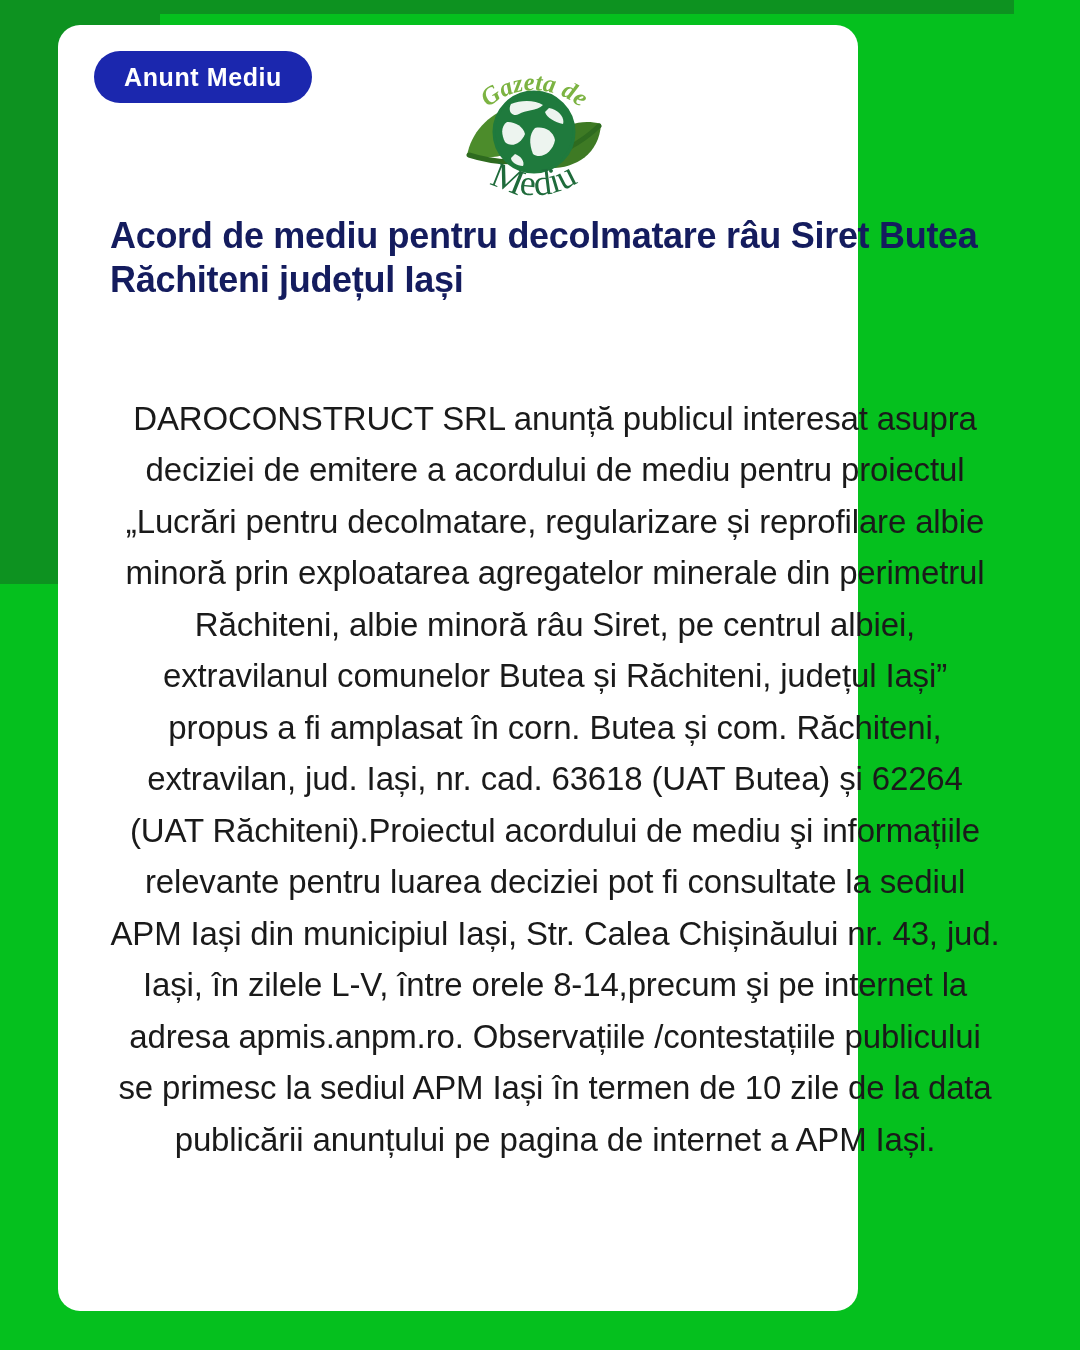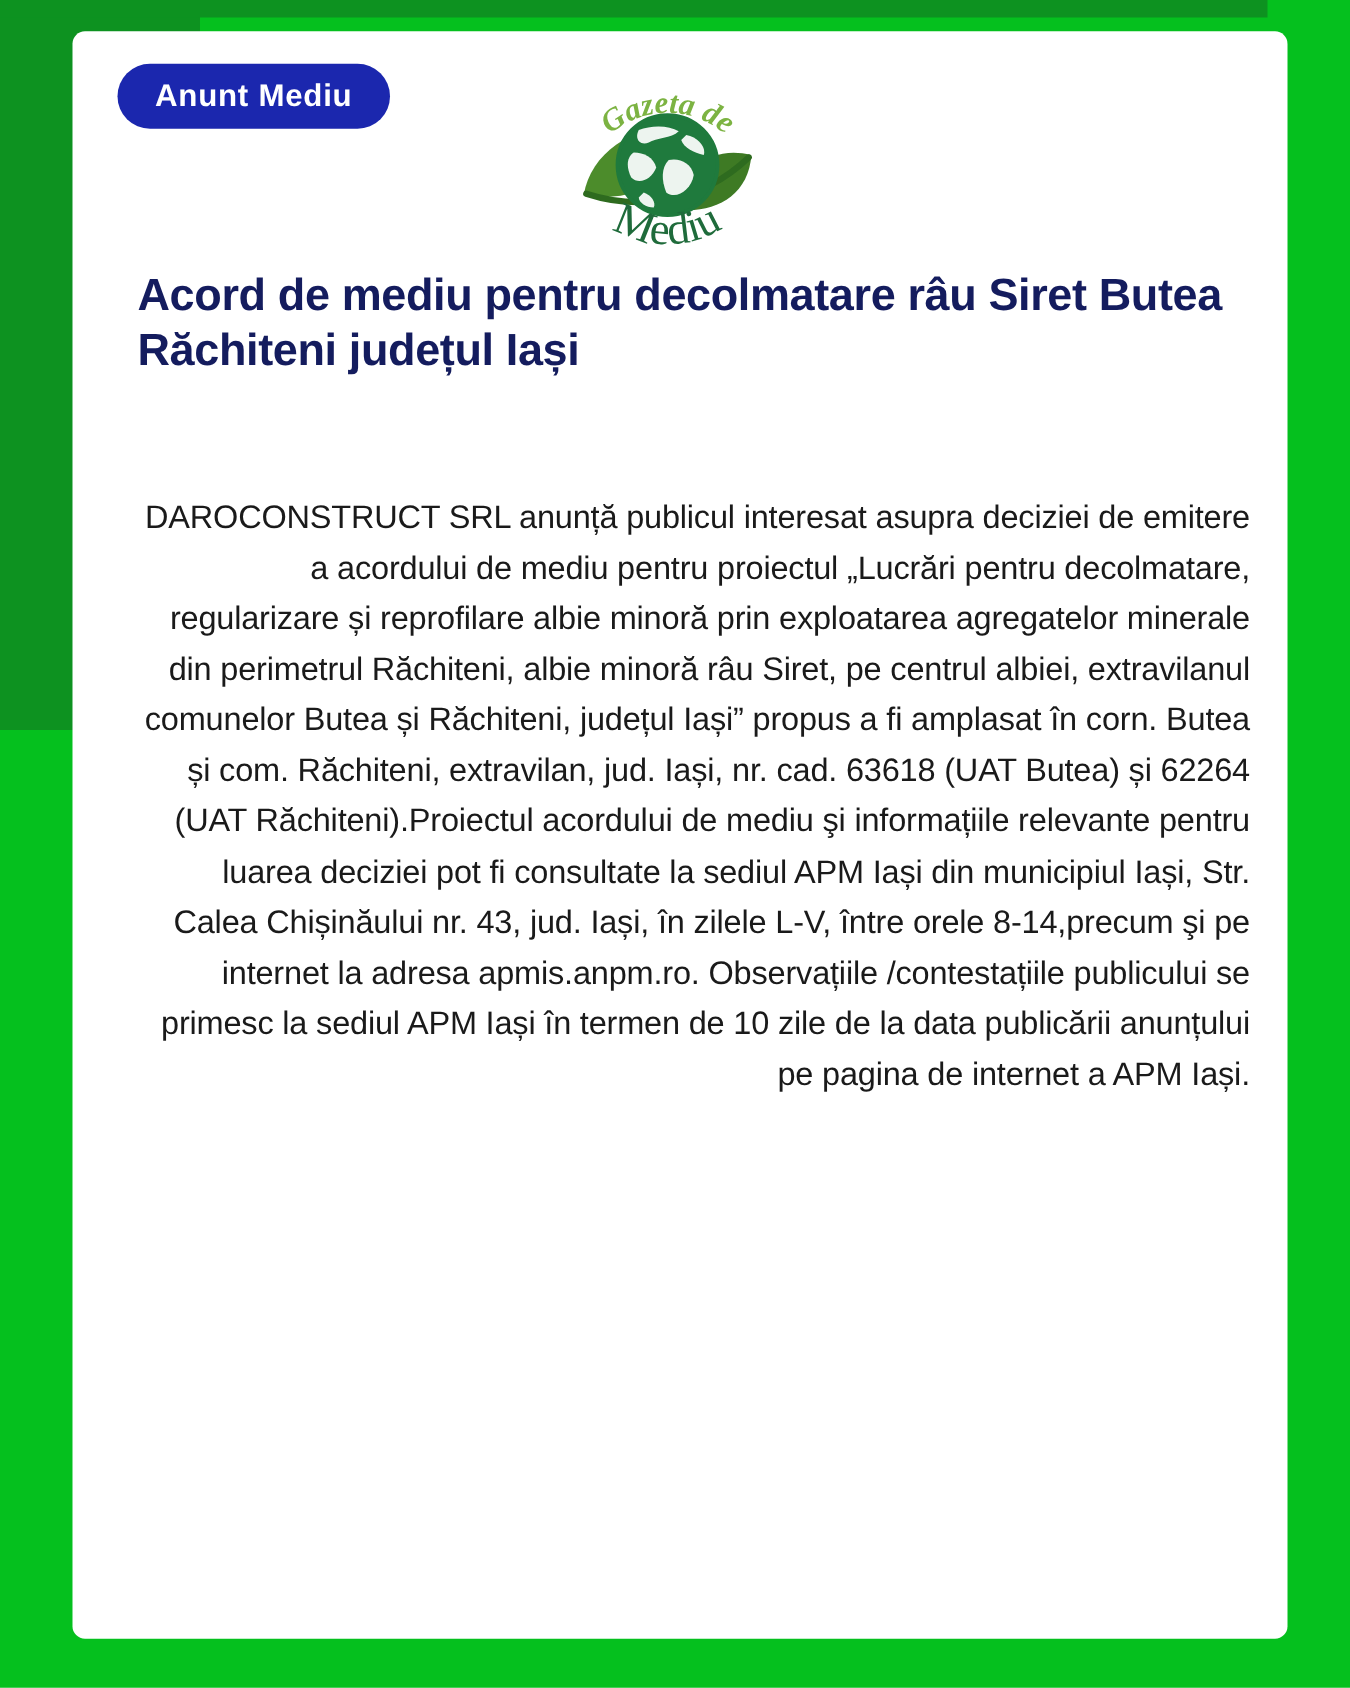--- a/index.html
+++ b/index.html
@@ -38,24 +38,24 @@
     width: 1014px;
     height: 14px;
     background: #0D9220;
   }
 
   
   .card {
     position: absolute;
     left: 58px;
     top: 25px;
-    width: 972px;
+    width: 800px;
     height: 1286px;
     background: #FFFFFF;
-    border-radius: 10px;
+    border-radius: 22px;
     box-sizing: border-box;
   }
 
   
   .header {
     position: absolute;
     left: 36px;
     top: 26px;
     right: 36px;
     height: 140px;
@@ -103,26 +103,26 @@
     font-family: "Liberation Sans", sans-serif;
   }
 
   
   .body-text {
     position: absolute;
     left: 52px;
     top: 368px;
     width: 890px;
     color: #1A1A1A;
-    font-size: 26px;
+    font-size: 33px;
     line-height: 1.56;
     font-weight: 400;
     font-family: "Liberation Sans", sans-serif;
     letter-spacing: -0.15px;
-    text-align: right;
+    text-align: center;
   }
 </style>
 </head>
 <body>
 
 <div id="poster">
 
   <div class="bg-dark-left"></div>
   <div class="bg-dark-top"></div>
 

